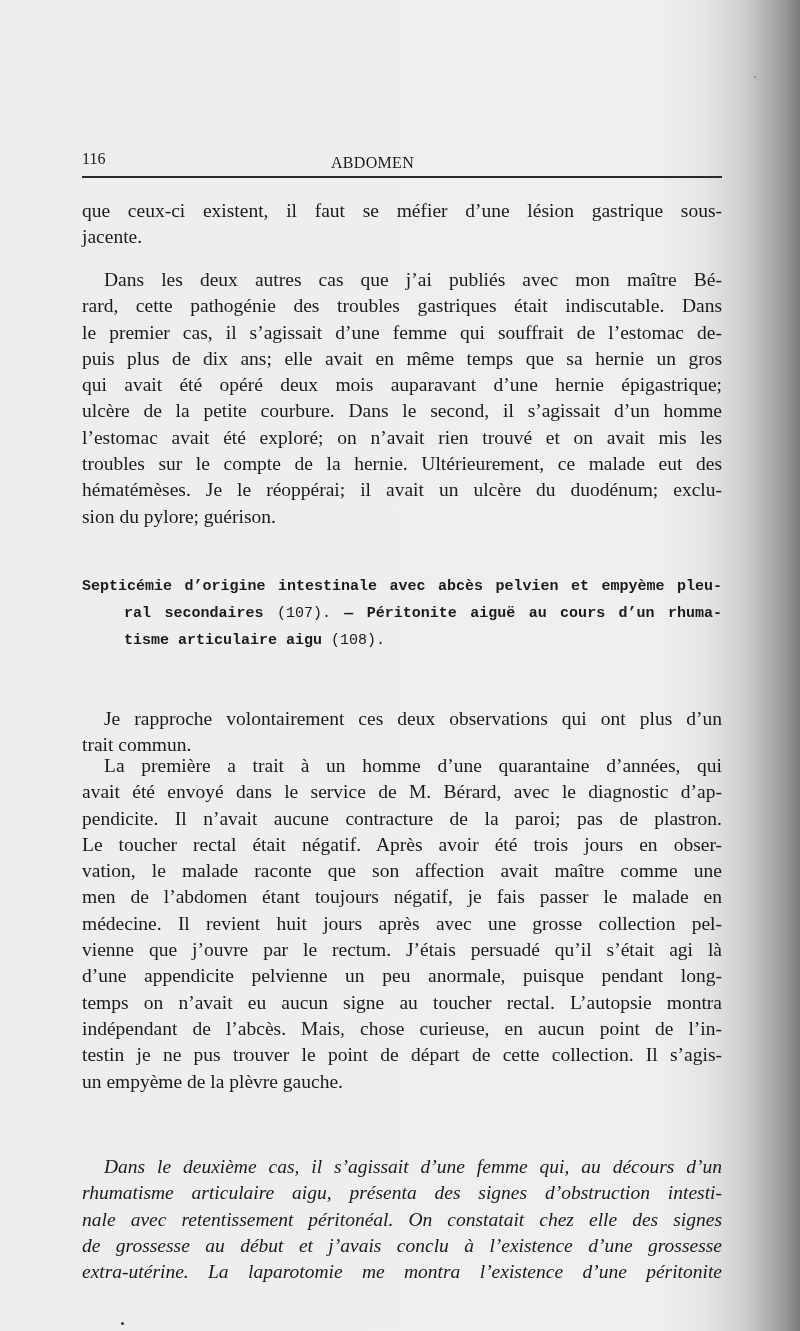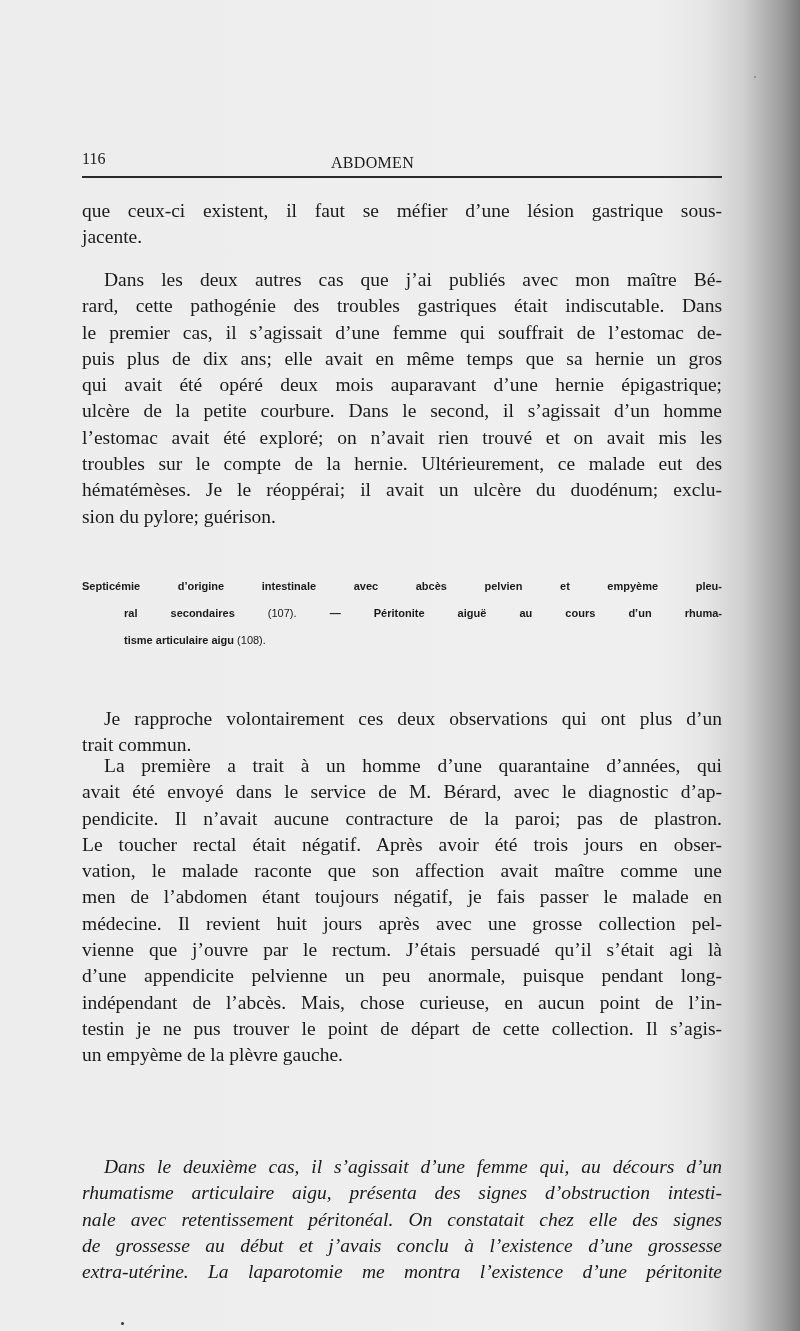--- a/index.html
+++ b/index.html
@@ -16,21 +16,21 @@
   .running-title { position: absolute; left: 249px; top: 4px; font-size: 16px; letter-spacing: 0.3px; font-family: "Liberation Serif", serif; }
   .rule { position: absolute; top: 176px; left: 0; width: 640px; height: 2px; background: #2a2a2a; }
   .block { position: absolute; left: 0; width: 640px; }
   .line {
     font-family: "Liberation Serif", serif; font-size: 19.5px; line-height: 26.3px; height: 26.3px;
     white-space: nowrap; text-align: justify; text-align-last: justify;
   }
   .line.last { text-align-last: left; }
   .indent { padding-left: 22px; }
   .heading .line {
-    font-family: Liberation Sans, sans-serif; font-weight: bold; font-size: 11px; line-height: 27px; height: 27px;
+    font-family: Liberation Mono, monospace; font-weight: bold; font-size: 15px; line-height: 27px; height: 27px;
   }
   .heading .line.sub { padding-left: 42px; }
   .heading .num { font-weight: normal; }
   .speck { position: absolute; width: 3px; height: 3px; background: #333; border-radius: 50%; }
 </style>
 </head>
 <body>
 
 <div class="page">
 
@@ -72,20 +72,21 @@
   <div class="block" style="top:733px;margin-top:20px;">
     <div class="line indent">La première a trait à un homme d’une quarantaine d’années, qui</div>
     <div class="line">avait été envoyé dans le service de M. Bérard, avec le diagnostic d’ap-</div>
     <div class="line">pendicite. Il n’avait aucune contracture de la paroi; pas de plastron.</div>
     <div class="line">Le toucher rectal était négatif. Après avoir été trois jours en obser-</div>
     <div class="line">vation, le malade raconte que son affection avait maître comme une</div>
     <div class="line">men de l’abdomen étant toujours négatif, je fais passer le malade en</div>
     <div class="line">médecine. Il revient huit jours après avec une grosse collection pel-</div>
     <div class="line">vienne que j’ouvre par le rectum. J’étais persuadé qu’il s’était agi là</div>
     <div class="line">d’une appendicite pelvienne un peu anormale, puisque pendant long-</div>
+    <div class="line">temps on n’avait eu aucun signe au toucher rectal. L’autopsie montra</div>
     <div class="line">indépendant de l’abcès. Mais, chose curieuse, en aucun point de l’in-</div>
     <div class="line">testin je ne pus trouver le point de départ de cette collection. Il s’agis-</div>
     <div class="line last">un empyème de la plèvre gauche.</div>
   </div>
 
   <div class="block" style="top:1154px;font-style:italic;">
     <div class="line indent">Dans le deuxième cas, il s’agissait d’une femme qui, au décours d’un</div>
     <div class="line">rhumatisme articulaire aigu, présenta des signes d’obstruction intesti-</div>
     <div class="line">nale avec retentissement péritonéal. On constatait chez elle des signes</div>
     <div class="line">de grossesse au début et j’avais conclu à l’existence d’une grossesse</div>

